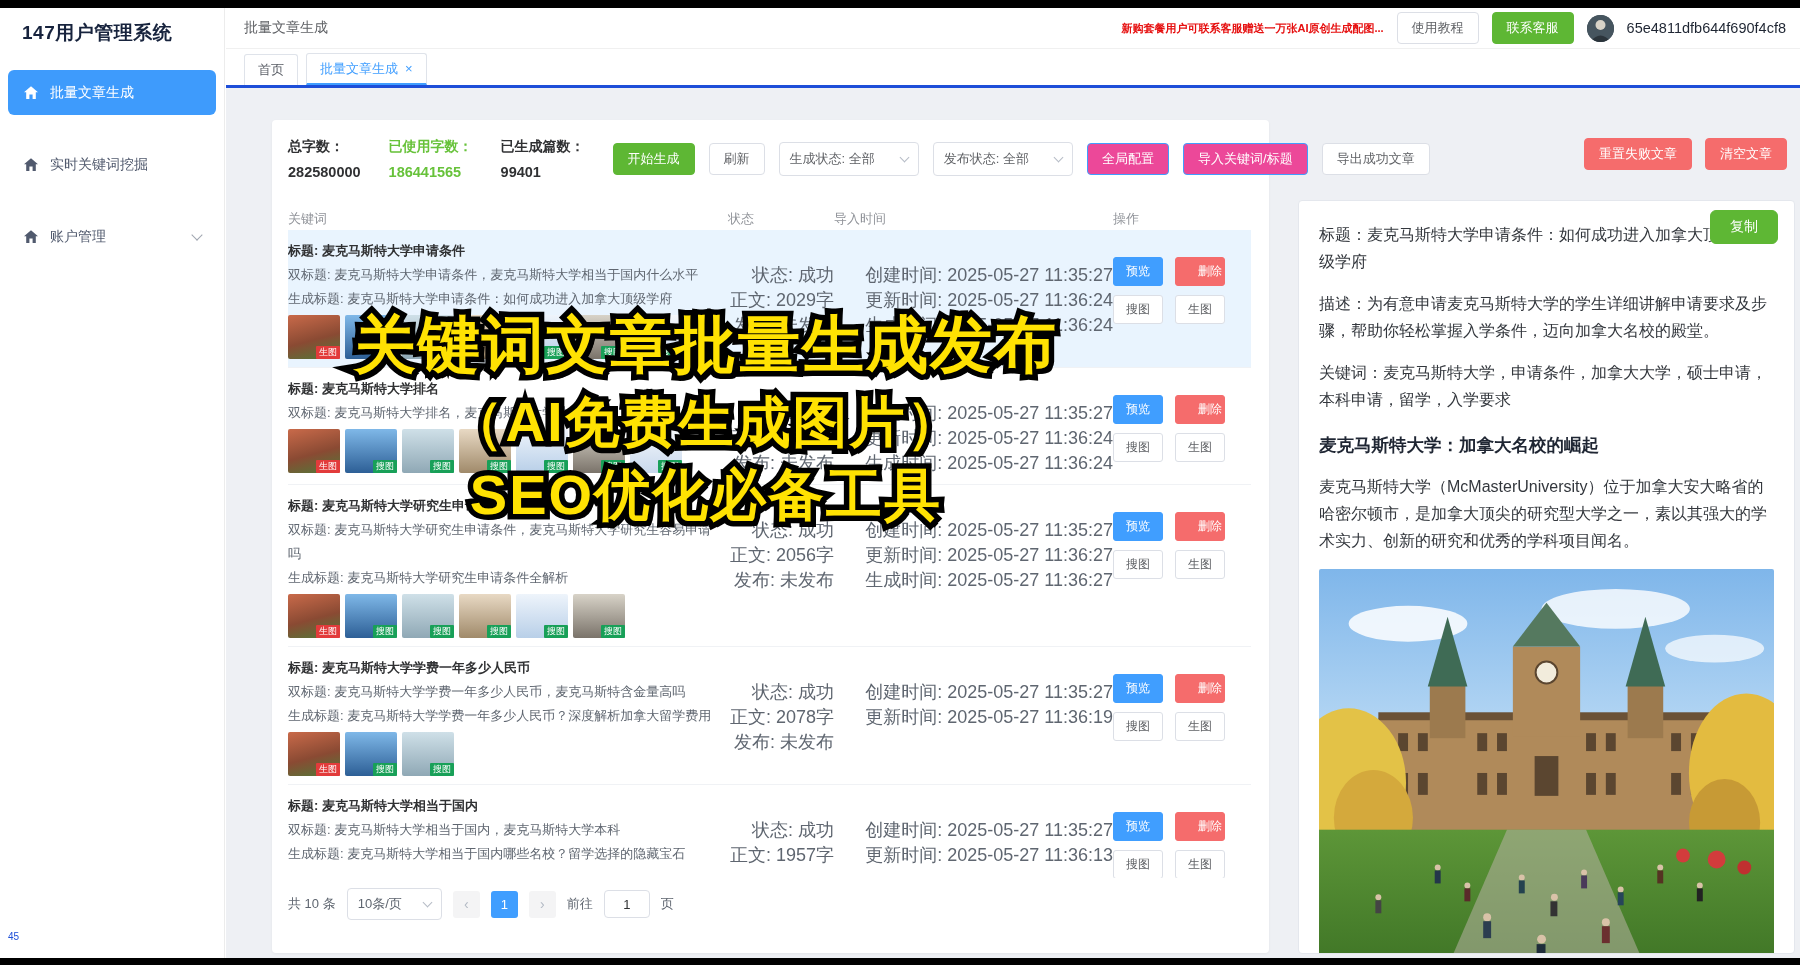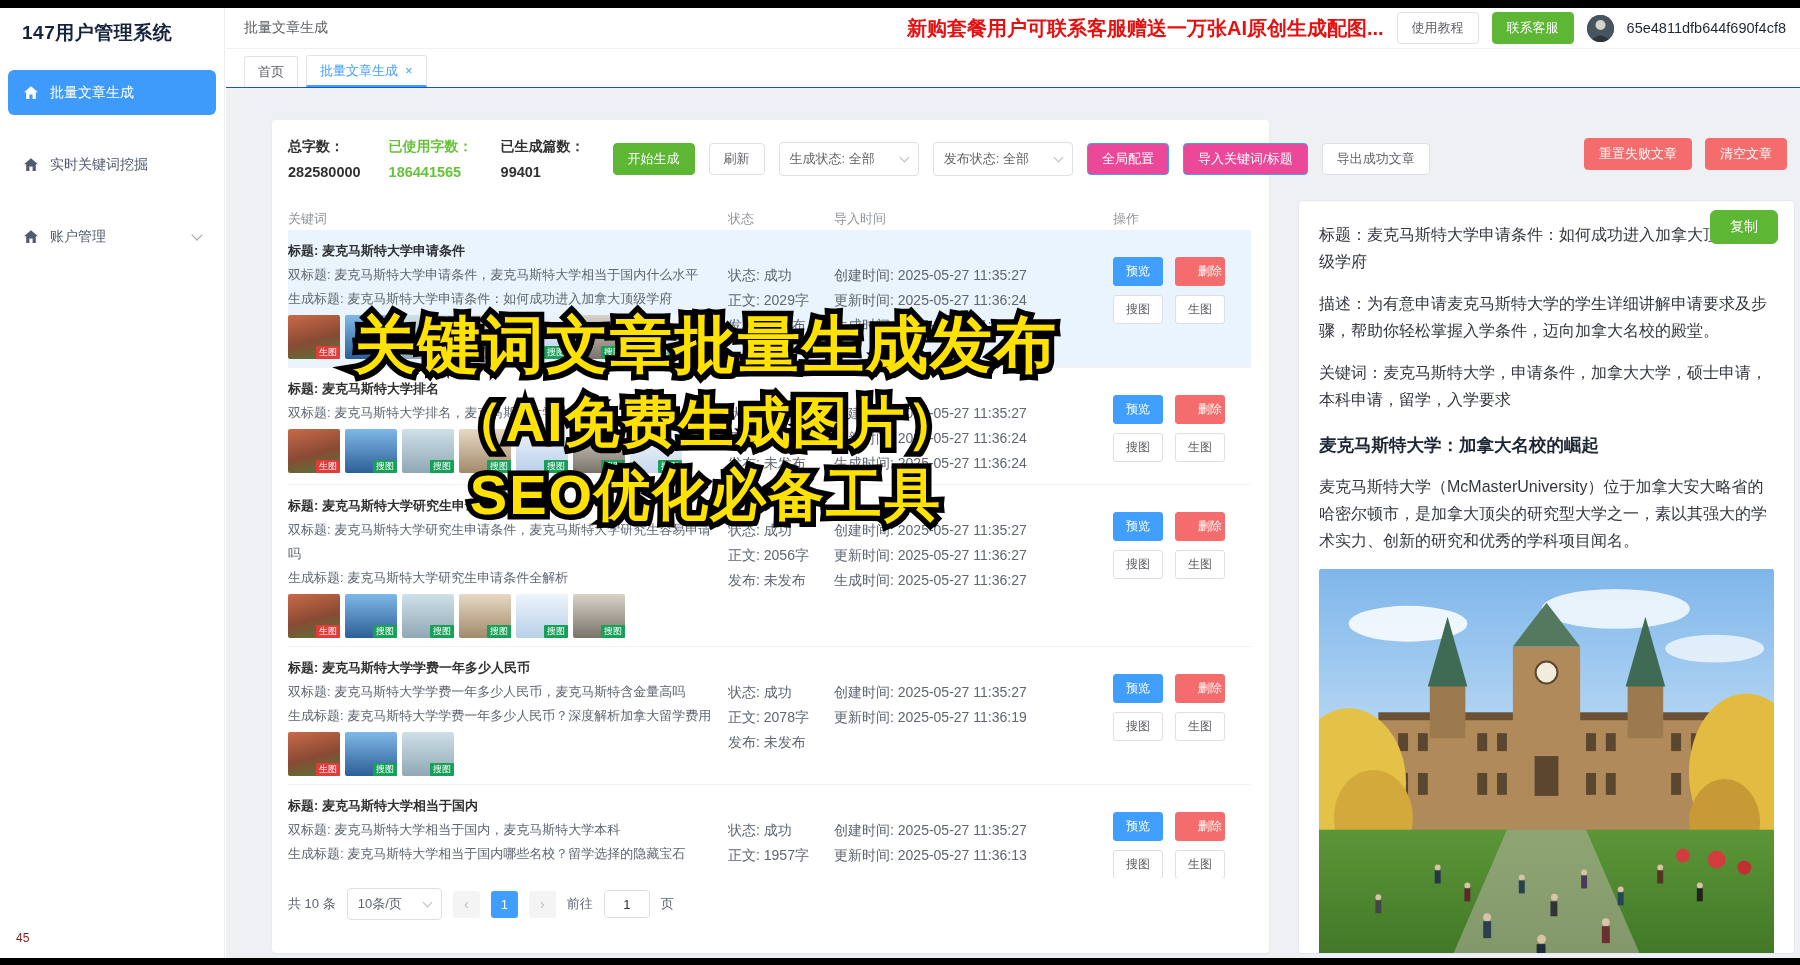--- a/index.html
+++ b/index.html
@@ -15,30 +15,30 @@
   .menu { padding:14px 8px 0 8px; }
   .menu-item { display:flex; align-items:center; gap:11px; height:45px; padding:0 15px; margin-bottom:27px; border-radius:6px; font-size:14px; color:#515a6e; cursor:pointer; }
   .menu-item.active { background:#3e9bfc; color:#fff; }
   .menu-item svg { flex:0 0 auto; }
   .chev { width:8px; height:8px; border-right:1.6px solid #a0a6b0; border-bottom:1.6px solid #a0a6b0; transform:rotate(45deg); margin-left:auto; margin-top:-4px; }
 
   
   .header { position:absolute; left:226px; top:8px; right:0; height:41px; background:#fff; border-bottom:1px solid #f0f0f0; display:flex; align-items:center; padding:0 10px 0 18px; z-index:5; }
   .breadcrumb { font-size:14px; color:#606266; }
   .header-right { margin-left:auto; display:flex; align-items:center; gap:13px; padding-right:4px; }
-  .notice { color:#e60f0f; font-weight:bold; font-size:20px; }
+  .notice { color:#e60f0f; font-weight:bold; font-size:11px; }
   .btn { display:inline-flex; align-items:center; justify-content:center; border:1px solid #dcdfe6; background:#fff; color:#606266; border-radius:4px; font-size:13px; padding:6px 14px; cursor:pointer; white-space:nowrap; font-family:inherit; }
   .btn-green { background:#5eb734; border-color:#5eb734; color:#fff; }
   .btn-blue  { background:#ec4899; border-color:#409eff; color:#fff; }
   .btn-red   { background:#f56c6c; border-color:#f56c6c; color:#fff; }
   .avatar { width:27px; height:27px; border-radius:50%; background:#3a4a55; display:flex; align-items:center; justify-content:center; overflow:hidden; }
   .user-id { font-size:14.5px; color:#1f2633; }
 
   
-  .tabbar { position:absolute; left:226px; top:49px; right:0; height:39px; background:#fff; border-bottom:1px solid #1d4ed8; display:flex; align-items:flex-end; gap:8px; padding-left:18px; z-index:5; }
+  .tabbar { position:absolute; left:226px; top:49px; right:0; height:39px; background:#fff; border-bottom:3px solid #1d4ed8; display:flex; align-items:flex-end; gap:8px; padding-left:18px; z-index:5; }
   .tab { display:flex; align-items:center; gap:7px; height:31px; padding:0 13px; border:1px solid #dfe3ea; border-bottom:none; border-radius:3px 3px 0 0; font-size:13px; color:#5a5e66; background:#fff; cursor:pointer; }
   .tab.active { color:#409eff; border-bottom:2px solid #409eff; height:32px; }
   .tab-close { font-size:13px; color:#409eff; }
 
   
   .content { position:absolute; left:226px; top:88px; right:0; bottom:7px; background:#eef0f4; z-index:1; }
   .main-card { position:absolute; left:46px; top:32px; width:997px; height:833px; background:#fff; border-radius:4px; box-shadow:0 1px 3px rgba(0,0,0,.05); }
 
   
   .stats-row { position:absolute; left:62px; top:50px; display:flex; align-items:center; gap:14px; z-index:4; }
@@ -54,21 +54,21 @@
   .th-kw { width:440px; } .th-st { width:106px; } .th-time { width:279px; } .th-ops { width:138px; }
   .rows { position:absolute; left:62px; top:142px; width:963px; height:648px; overflow:hidden; z-index:2; }
   .t-row { display:flex; padding:9px 0 8px 0; border-bottom:1px solid #f0f2f5; }
   .t-row.hl { background:#e9f4fe; }
   .col-kw { width:440px; padding-right:14px; }
   .col-st { width:106px; padding-top:24px; }
   .col-time { width:279px; padding-top:24px; }
   .col-ops { width:138px; padding-top:18px; }
   .r-title { font-size:13px; font-weight:bold; color:#303133; line-height:24px; }
   .r-sub { font-size:13px; color:#5f6670; line-height:24px; }
-  .cell-line { font-size:14px; color:#5f6670; line-height:25px; white-space:nowrap; }
+  .cell-line { font-size:18px; color:#5f6670; line-height:25px; white-space:nowrap;text-align:right; }
   .thumbs { display:flex; gap:5px; margin-top:4px; }
   .thumb { position:relative; width:52px; height:44px; border-radius:2px; flex:0 0 auto; }
   .t-badge { position:absolute; right:0; bottom:0; font-size:9px; line-height:1; padding:2px 3px; color:#fff; border-radius:1px; }
   .badge-gen { background:#e23b3b; } .badge-search { background:#18a058; }
   .ops-grid { display:grid; grid-template-columns:50px 50px; column-gap:12px; row-gap:9px; }
   .op-btn { font-size:12px; padding:5px 0; width:50px; text-align:center; border-radius:3px; border:1px solid #dcdfe6; background:#fff; color:#606266; cursor:pointer; font-family:inherit; }
   .op-preview { background:#409eff; border-color:#409eff; color:#fff; }
   .op-delete { background:#f56c6c; border-color:#f56c6c; color:#fff;padding-left:20px; }
 
   
@@ -86,21 +86,21 @@
   .d-heading { font-size:17.5px; font-weight:bold; color:#1f2633; margin:20px 0 16px 0; }
   .d-image { width:100%; height:398px; border-radius:2px; overflow:hidden; margin-top:4px; }
 
   
   .overlay { position:absolute; left:80px; top:216px; width:800px; z-index:40; text-align:center; pointer-events:none; }
   .ol-line { position:relative; font-weight:900; line-height:1.32; letter-spacing:2px; }
   .ol-1 { font-size:62px; } .ol-2 { font-size:55px; } .ol-3 { font-size:56px; }
   .ol-stroke { position:absolute; left:0; right:0; top:0; -webkit-text-stroke:11px #000; color:#000; text-shadow:4px 5px 0 #000, -3px 4px 0 #000; }
   .ol-fill { position:relative; color:#ffe202; }
 
-  .corner-fragment { position:absolute; left:16px; top:931px; font-size:12px; color:#7f1d1d; z-index:11; }
+  .corner-fragment { position:absolute; left:8px; top:931px; font-size:10px; color:#1d4ed8; z-index:11; }
 </style>
 </head>
 <body>
 
 <div class="black-bar-top"></div>
 <div class="black-bar-bottom"></div>
 
 <div class="sidebar">
   <div class="app-title">147用户管理系统</div>
   <div class="menu" id="sidebar-menu">

